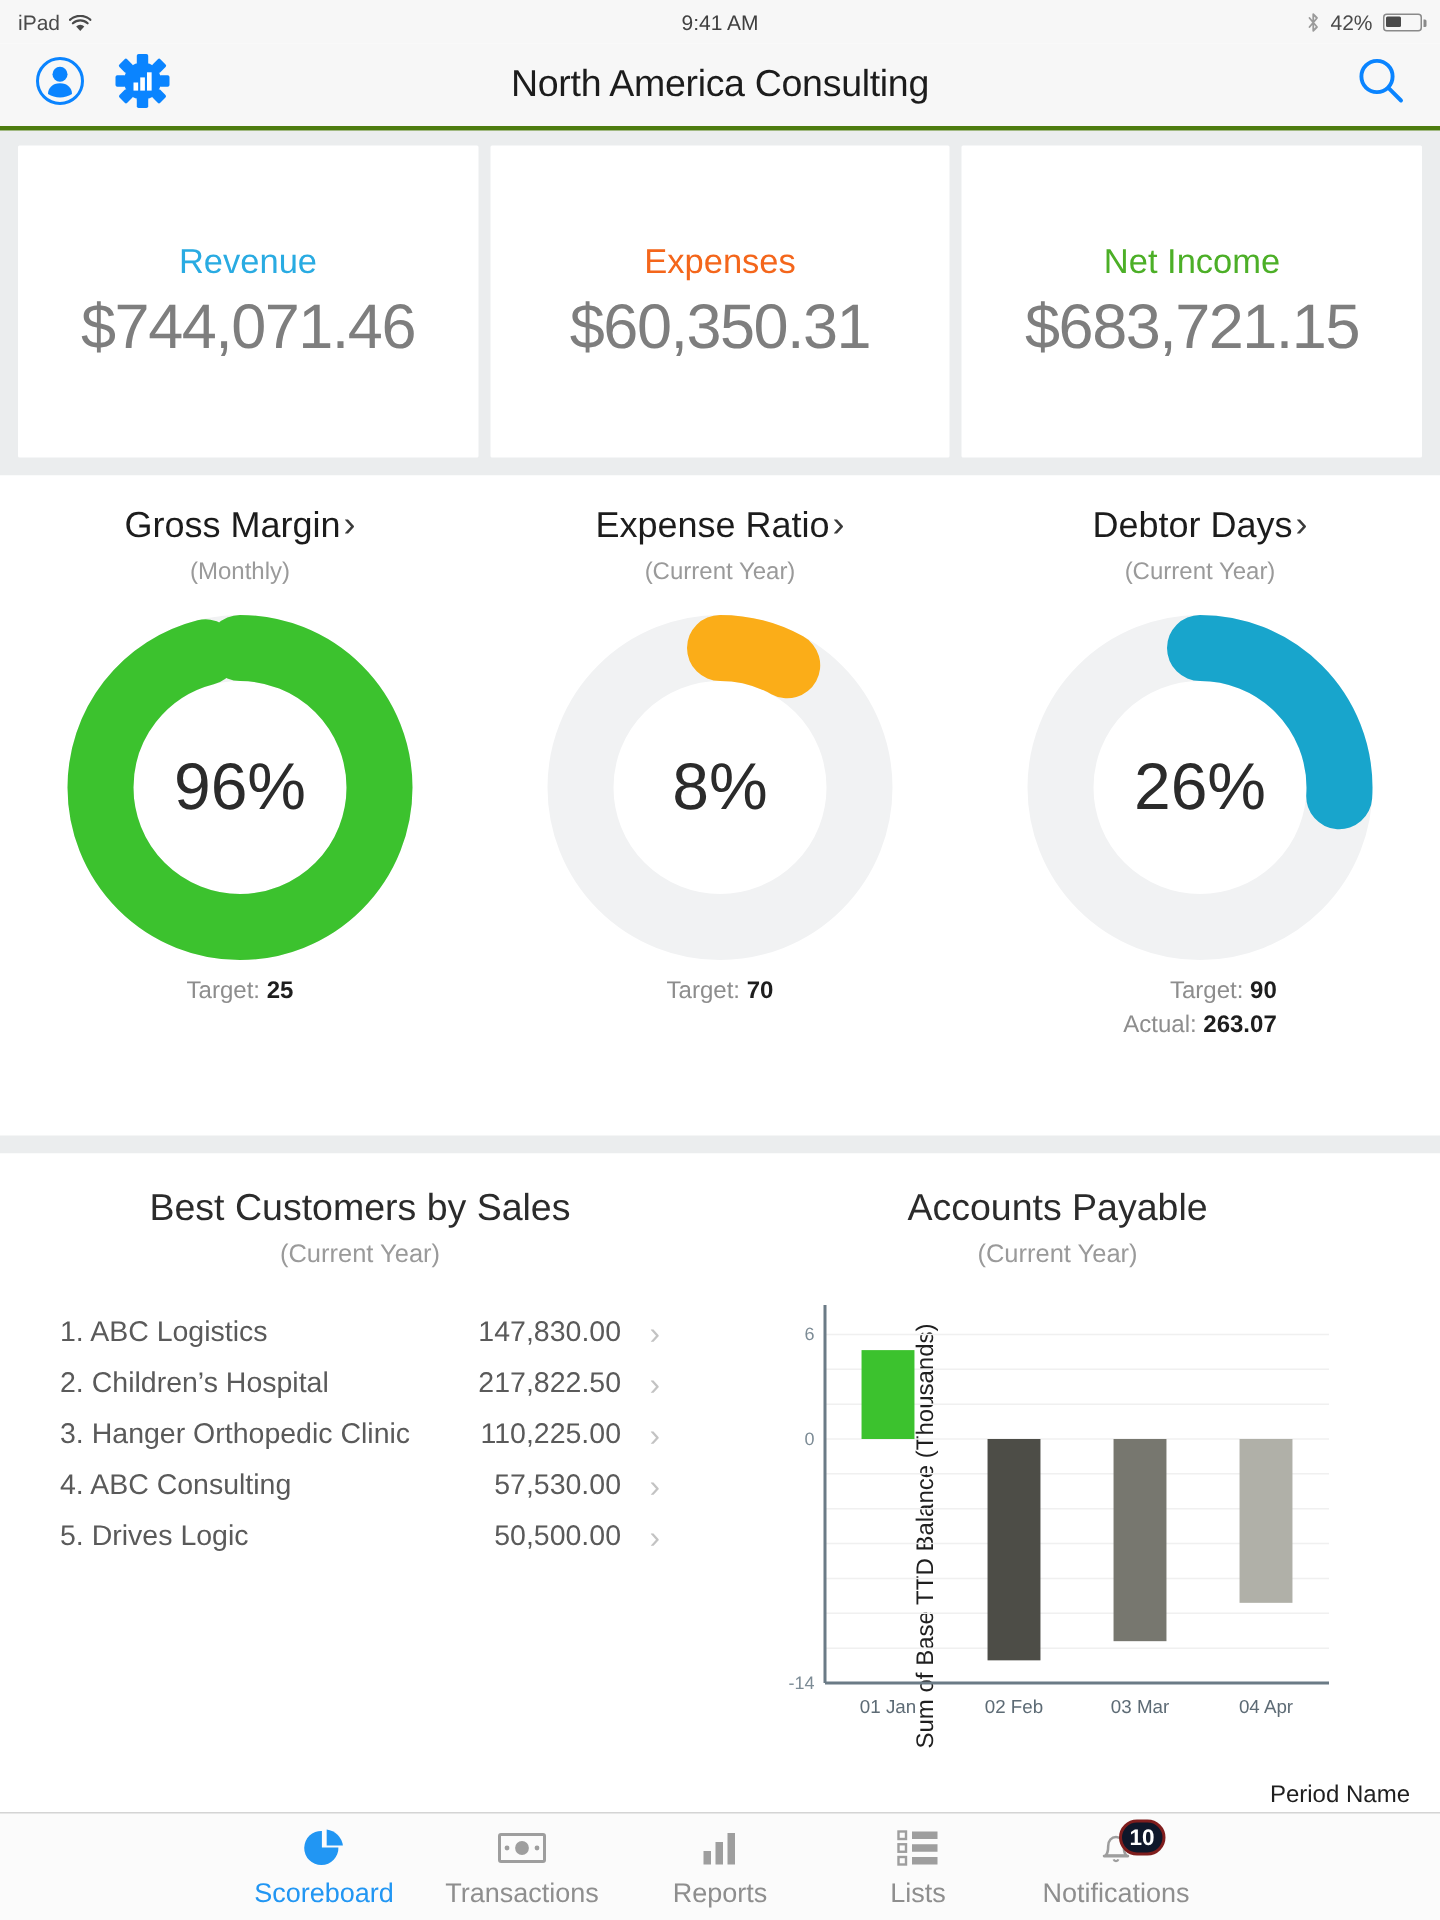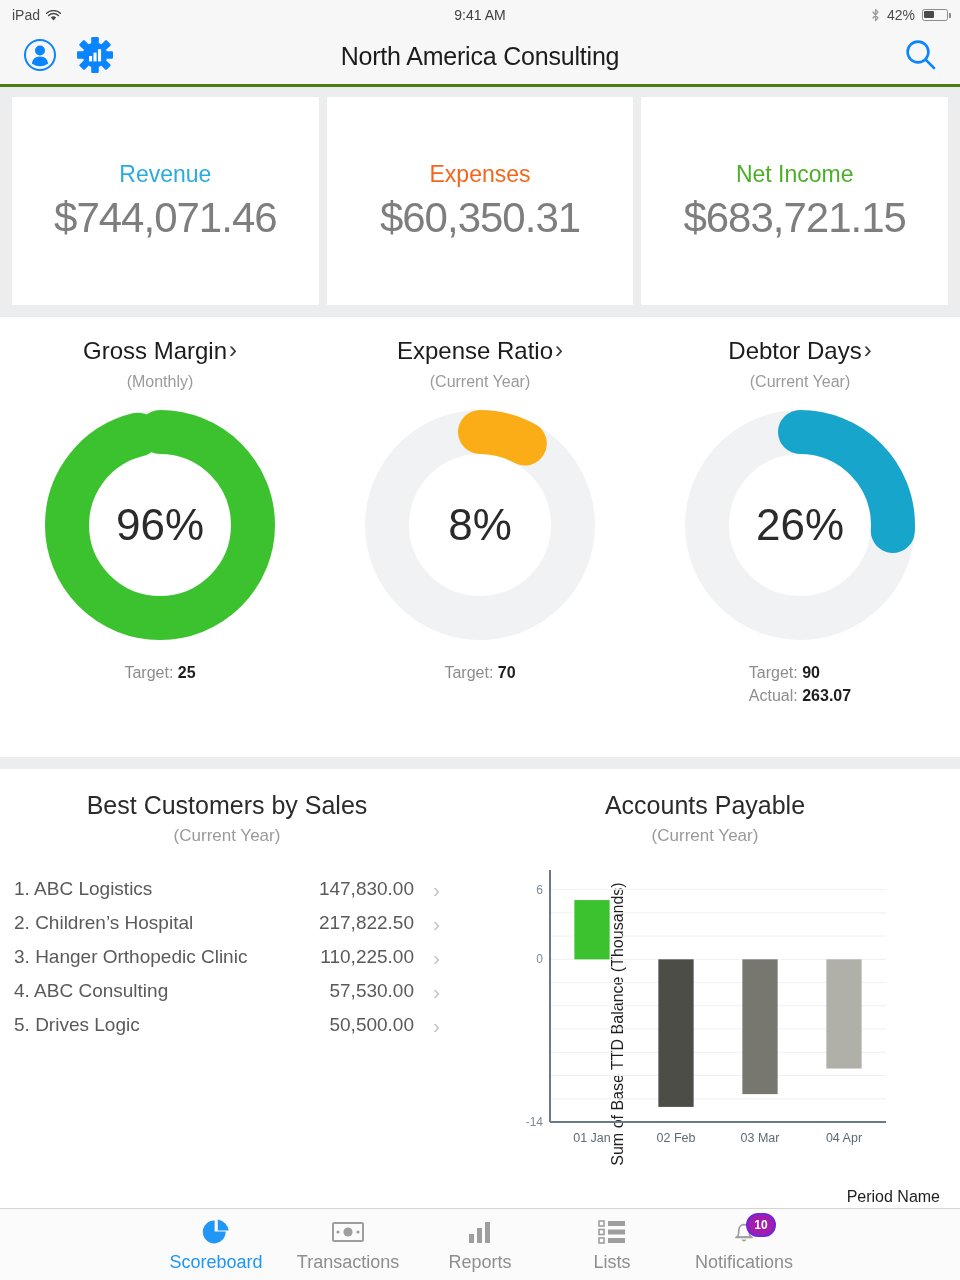--- a/index.html
+++ b/index.html
@@ -85,33 +85,33 @@
     transform: translateY(1px);
   }
   .gauge-sub { font-size: 16px; color: #9a9a9a; margin-top: 8px; }
   .donut-wrap { margin-top: 14px; position: relative; width: 240px; height: 240px; }
   .donut-wrap svg { display: block; }
   .donut-pct {
     position: absolute; inset: 0; display: flex;
     align-items: center; justify-content: center;
     font-size: 44px; color: #2b2b2b; font-weight: 300;
   }
-  .gauge-foot { margin-top: 16px; text-align: left; line-height: 1.45; }
+  .gauge-foot { margin-top: 4px; text-align: right; line-height: 1.45; }
   .gauge-foot div { font-size: 16px; color: #8d8d8d; }
   .gauge-foot b { color: #1e1e1e; font-weight: 700; }
 
   
   .band { height: 12px; background: #ebedee; }
 
   
   .lower { display: flex; background: #ffffff; height: 430px; }
   .panel-title { font-size: 25px; color: #2b2b2b; text-align: center; }
   .panel-sub { font-size: 17px; color: #9a9a9a; text-align: center; margin-top: 6px; }
 
-  .cust-col { width: 470px; padding: 22px 30px 0 14px; }
+  .cust-col { width: 470px; padding: 22px 30px 0 40px; }
   .cust-list { margin-top: 26px; }
   .cust-row {
     display: flex; align-items: center;
     font-size: 19px; color: #5a5a5a; padding: 6px 0;
   }
   .cust-name { flex: 1; white-space: nowrap; }
   .cust-amt { text-align: right; }
   .cust-chev { width: 26px; text-align: right; color: #c3c3c3; font-size: 21px; line-height: 1; }
 
   .chart-col { flex: 1; padding: 22px 20px 0 0; }
@@ -136,23 +136,23 @@
     flex: 1; display: flex; flex-direction: column;
     align-items: center; gap: 5px; position: relative;
     max-width: 135px;
   }
   .tab-ico { height: 30px; display: flex; align-items: center; justify-content: center; }
   .tab-label { font-size: 18px; color: #8e8e8e; }
   .tab.active .tab-label { color: #2196f3; }
   .badge {
     position: absolute; left: 50%; margin-left: 2px; top: -4px;
     min-width: 30px; height: 24px; border-radius: 12px;
-    background: #a21caf; color: #fff; font-size: 12px; font-weight: 600;
+    background: #0f172a; color: #fff; font-size: 15px; font-weight: 600;
     display: flex; align-items: center; justify-content: center;
-    padding: 0 5px; border: 2px solid #6d28d9;
+    padding: 0 5px; border: 2px solid #7f1d1d;
   }
   .bottom-gap { height: 72px; }
 </style>
 </head>
 <body>
 
 <div class="statusbar">
   <div class="sb-left">
     <span>iPad</span>
     <span class="wifi-ico">

